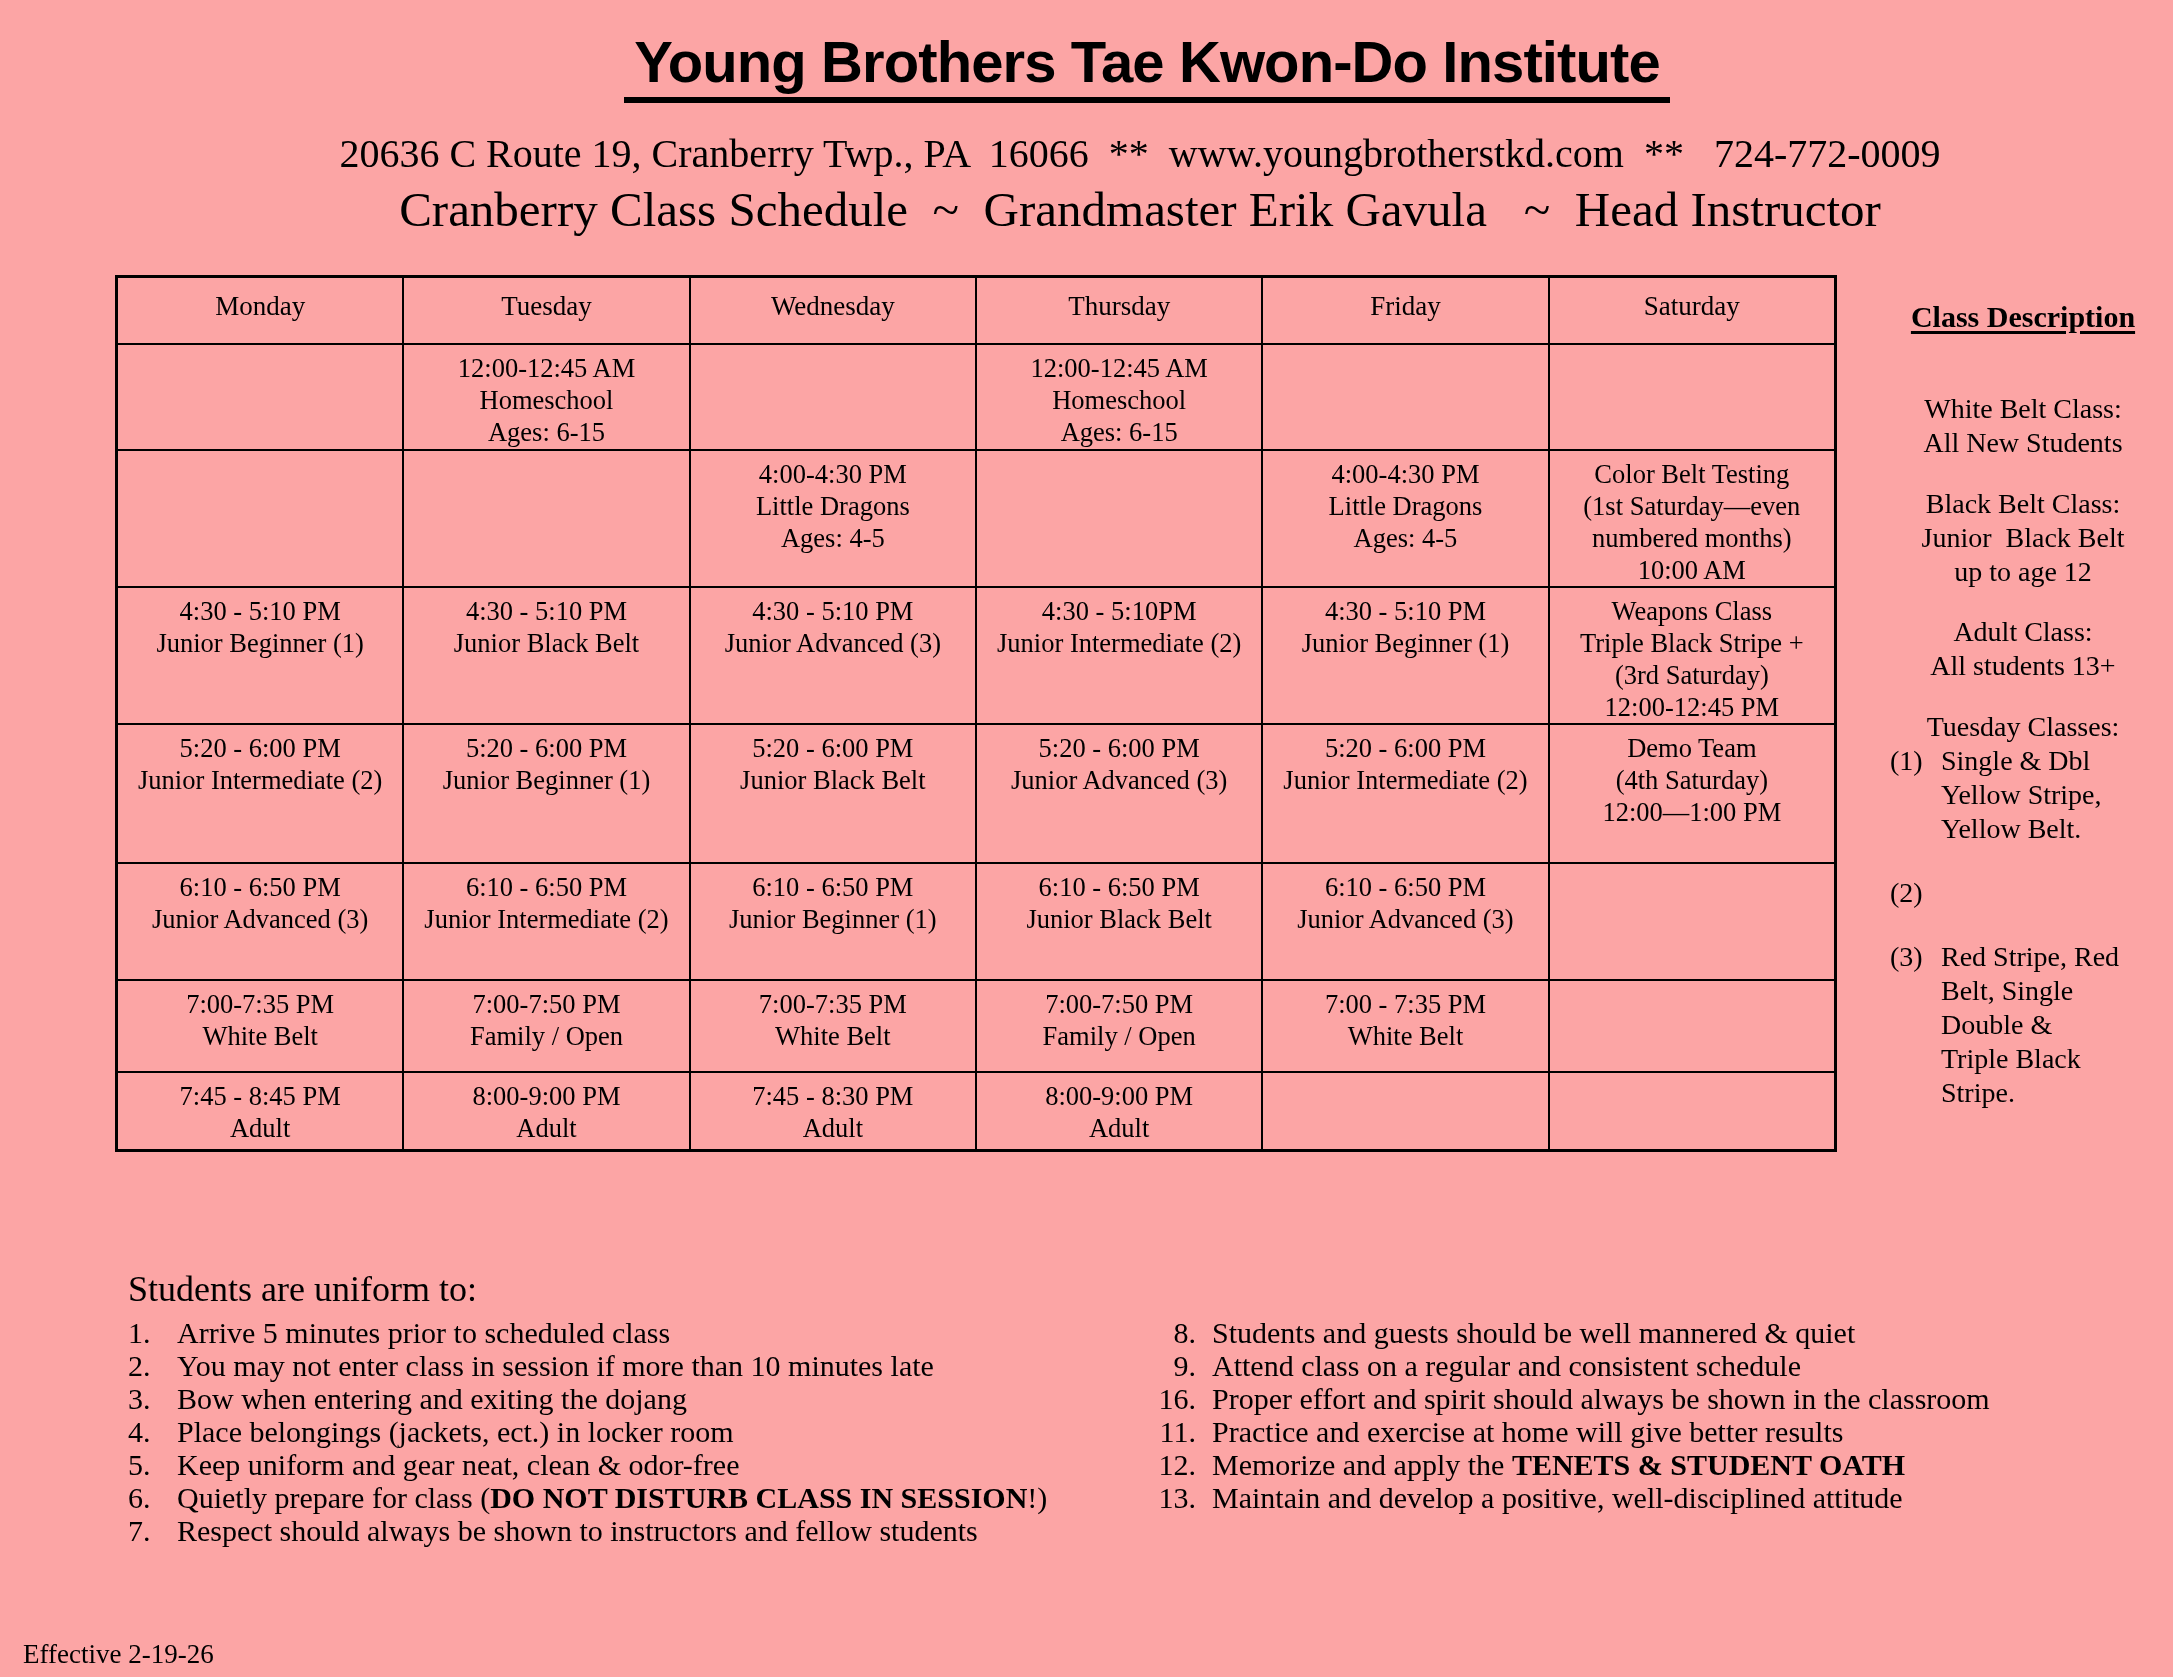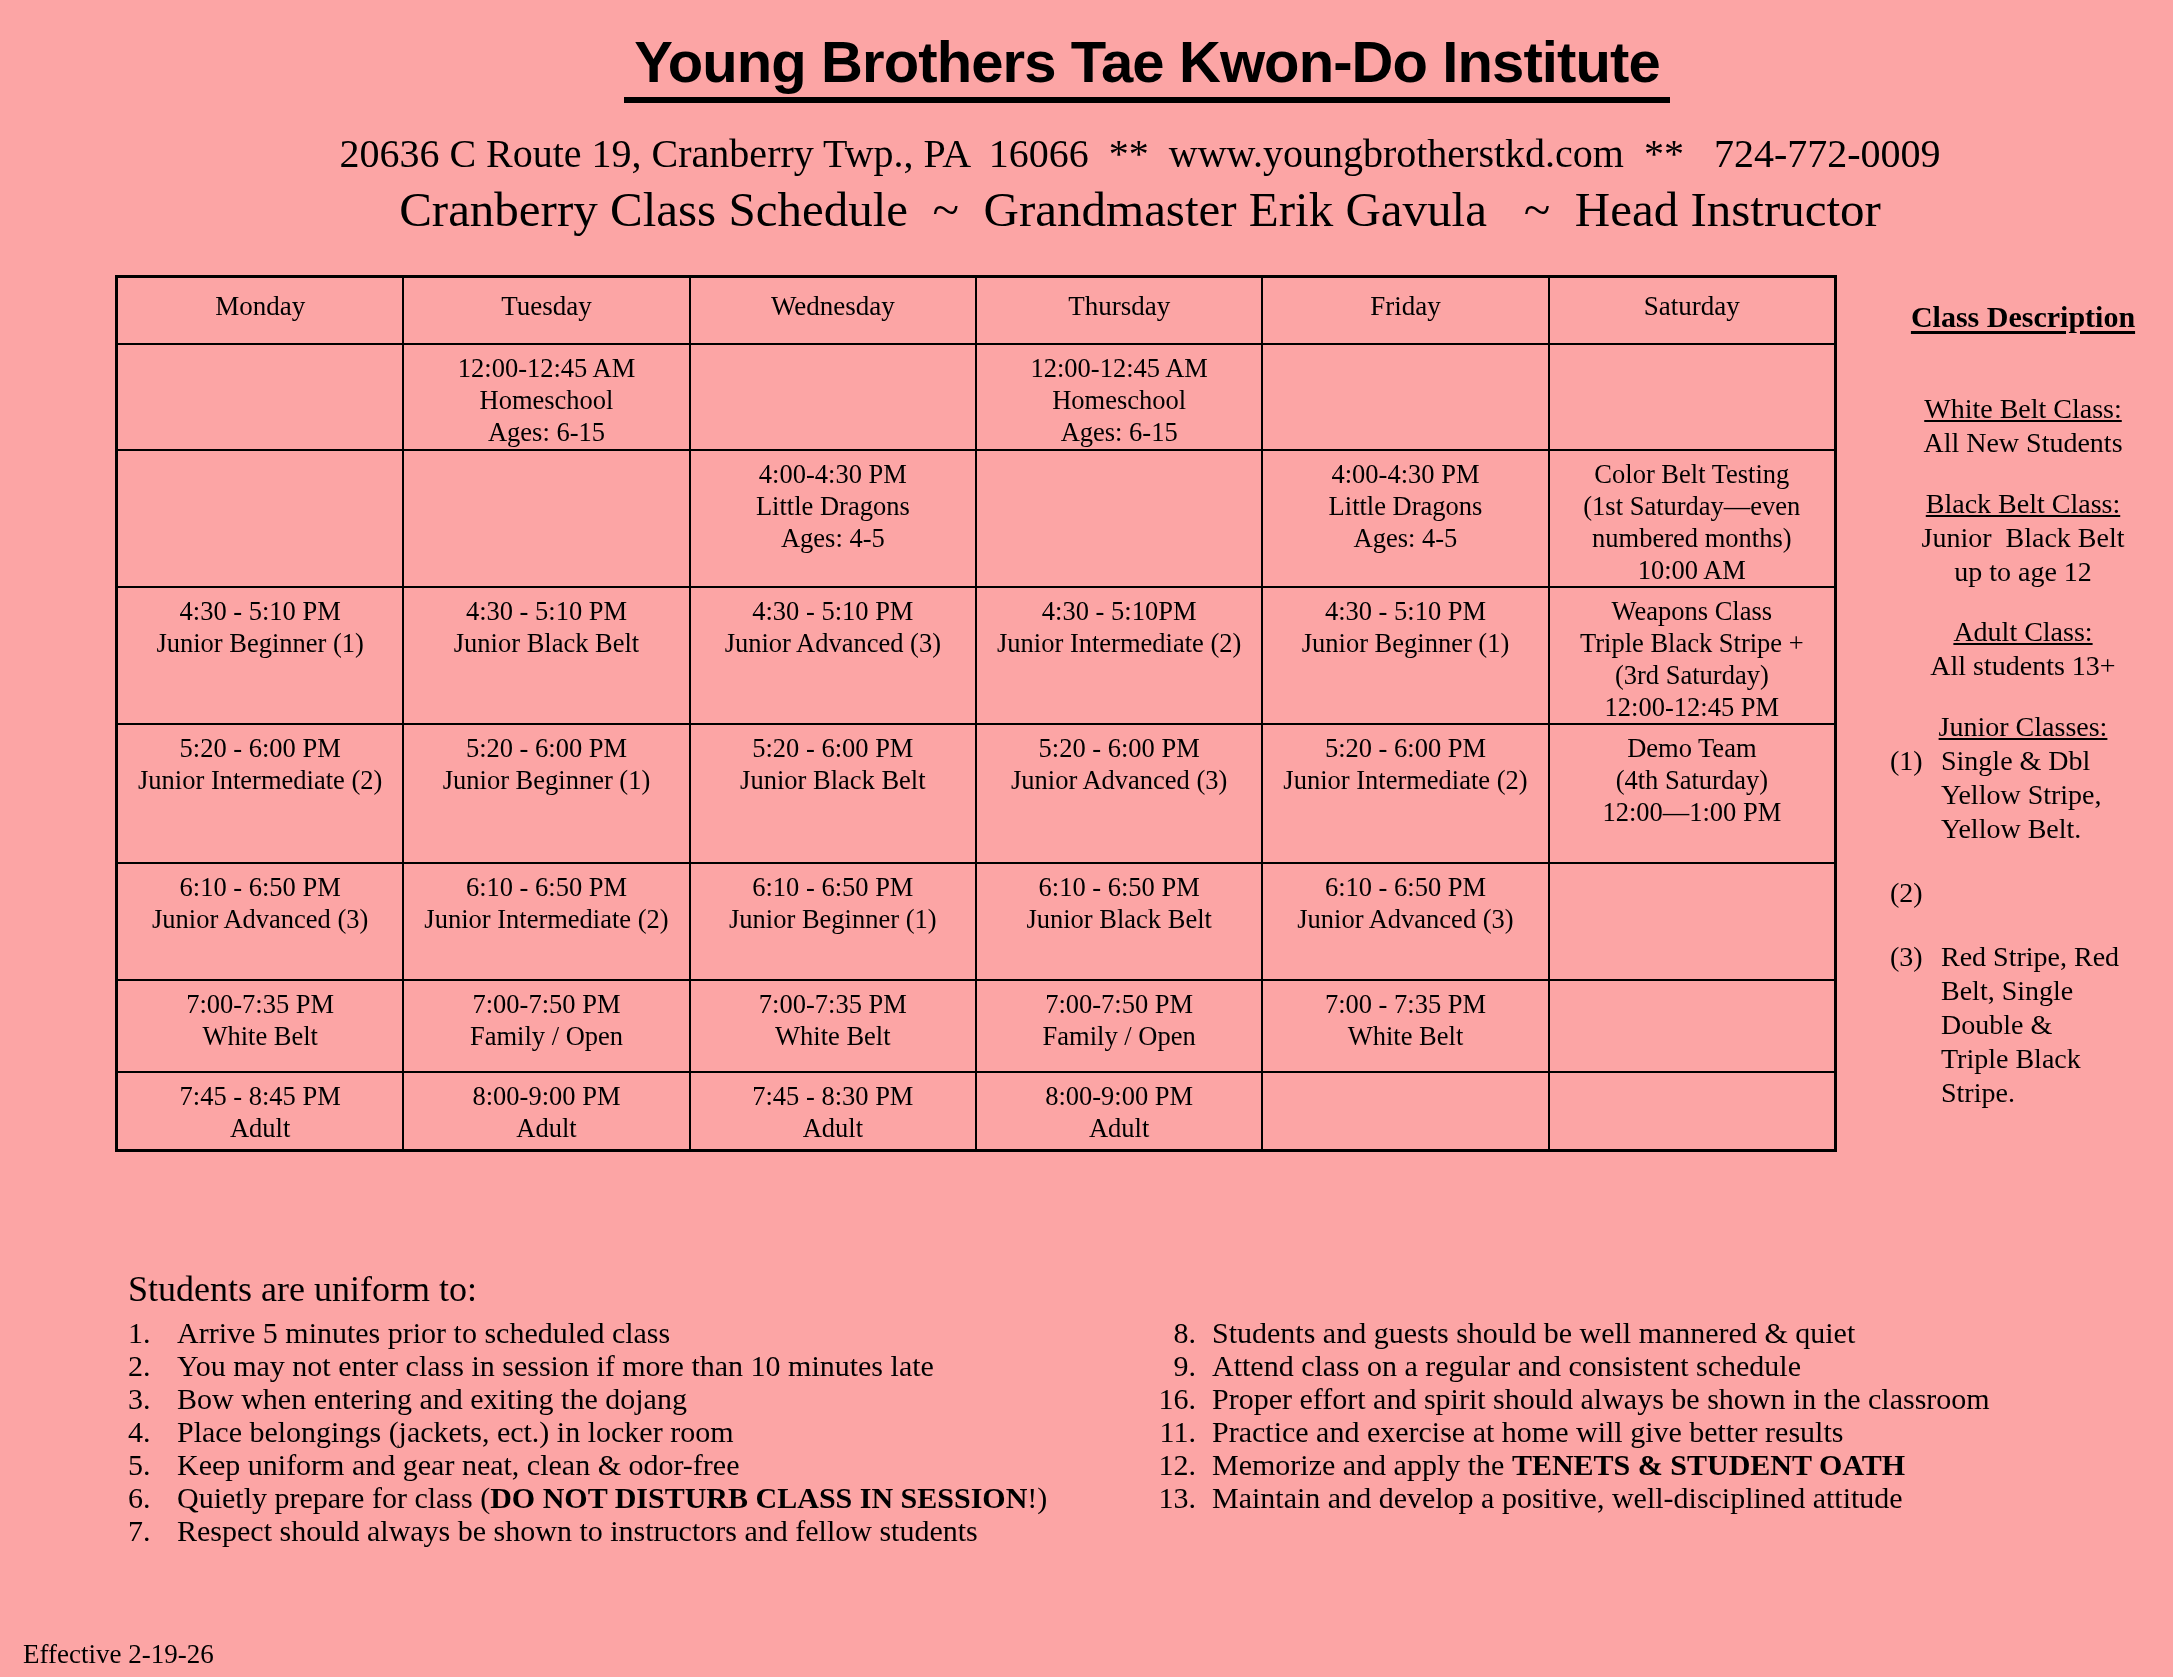--- a/index.html
+++ b/index.html
@@ -31,21 +31,21 @@
   
   .sidebar{
     position:absolute;left:1890px;top:300px;width:266px;
     text-align:center;font-size:28px;line-height:34px;
   }
   .sb-heading{
     font-weight:bold;font-size:30px;text-decoration:underline;
     text-decoration-thickness:2.6px;text-underline-offset:4.4px;margin-bottom:58px;
   }
   .sec{margin-bottom:26.5px;}
-  .sec-title{text-decoration:underline;white-space:pre;margin-top:24px;}
+  .sec-title{white-space:pre;margin-top:24px;}
   .sec-line{white-space:pre;}
   .jitem{display:flex;text-align:left;margin-top:30px;}
   .jitem.first{margin-top:0;}
   .jnum{flex:none;width:51px;}
   .jtext{flex:1;}
   
   .expect-left{position:absolute;left:128px;top:1271px;width:1041px;}
   .x-heading{font-size:36px;line-height:37px;margin-bottom:8px;}
   .xitem{display:flex;font-size:30px;line-height:33px;}
   .xnum{flex:none;width:49px;}
@@ -229,21 +229,21 @@
         <div class="sec">
           <div class="sec-title">Black Belt Class:</div>
           <div class="sec-line">Junior  Black Belt</div>
           <div class="sec-line">up to age 12</div>
         </div>
         <div class="sec">
           <div class="sec-title">Adult Class:</div>
           <div class="sec-line">All students 13+</div>
         </div>
         <div class="sec">
-          <div class="sec-title">Junior Classes:</div>
+          <div class="sec-title">Tuesday Classes:</div>
           <div class="jitem first">
             <span class="jnum">(1)</span>
             <span class="jtext">
               <div>Single &amp; Dbl</div>
               <div>Yellow Stripe,</div>
               <div>Yellow Belt.</div>
             </span>
           </div>
           <div class="jitem">
             <span class="jnum">(2)</span>

